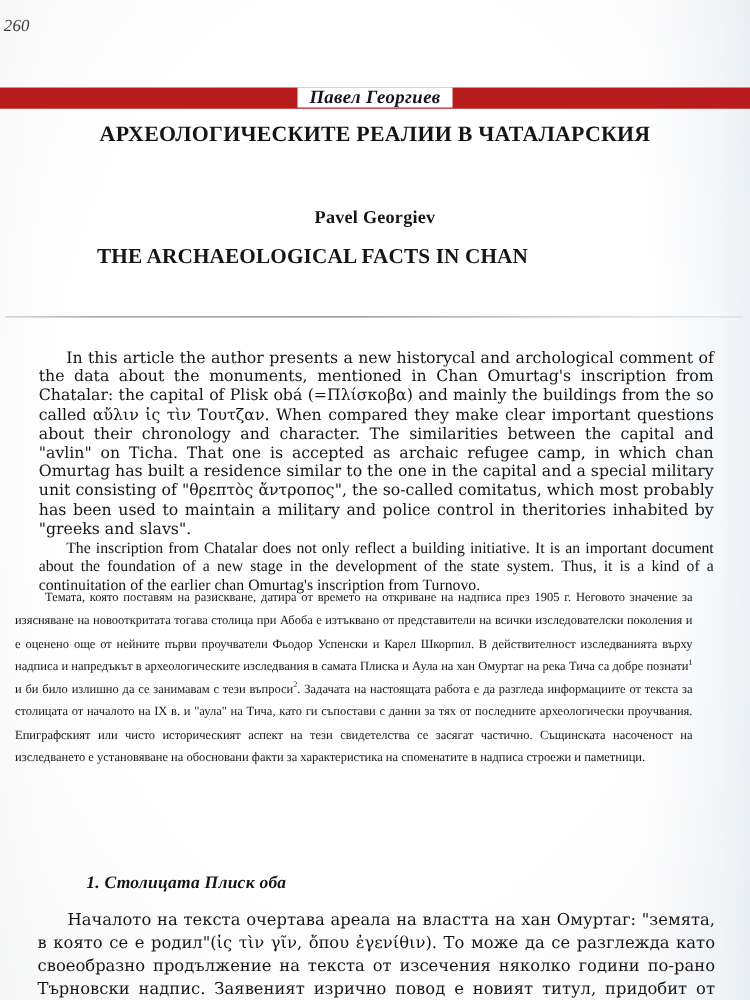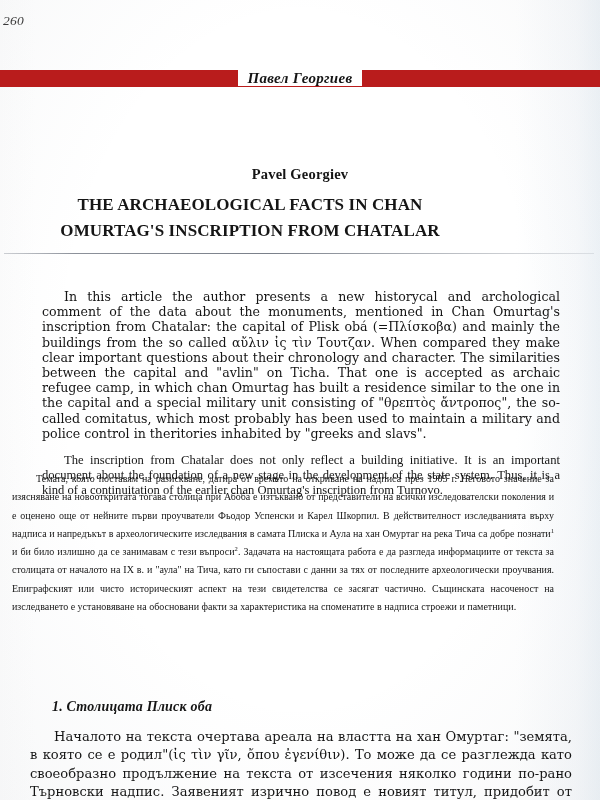--- a/index.html
+++ b/index.html
@@ -142,38 +142,38 @@
   .abstract {
     position: absolute;
     left: 30px;
     top: 277px;
     width: 542px;
     font-size: 12.6px;
     line-height: 15.2px;
     text-align: justify;
     text-justify: inter-word;
   }
-  .abstract p { margin: 12px; text-indent: 22px; }
+  .abstract p { margin: 1px; text-indent: 22px; }
 
   
   .body-bg {
     position: absolute;
     left: 12px;
     top: 470px;
     width: 542px;
     font-size: 10px;
     line-height: 18.3px;
     text-align: justify;
     text-justify: inter-word;
   }
   .body-bg p { margin: 0; text-indent: 24px; }
 
   .section-head {
     position: absolute;
-    left: 52px;
+    left: 69px;
     top: 699px;
     font-style: italic;
     font-weight: bold;
     font-size: 14px;
     letter-spacing: 0.2px;
     text-align: center;
   }
 
   .body-bg2 {
     position: absolute;
@@ -199,27 +199,27 @@
 
   <div class="folio">260</div>
 
   <div class="rule-author"></div>
 
   <div class="author-bg">
     <span>Павел Георгиев</span>
   </div>
 
   <div class="title-bg">
+    <div>АРХЕОЛОГИЧЕСКИТЕ РЕАЛИИ В ЧАТАЛАРСКИЯ</div>
   </div>
 
   <div class="author-en">Pavel Georgiev</div>
 
   <div class="title-en">
     <div>THE ARCHAEOLOGICAL FACTS IN CHAN</div>
-    <div>OMURTAG'S INSCRIPTION FROM CHATALAR</div>
   </div>
 
   <div class="rule-title"></div>
 
   <div class="abstract">
     <p class="gr">In this article the author presents a new historycal and archological comment of the data about the monuments, mentioned in Chan Omurtag's inscription from Chatalar: the capital of Plisk obá (=Πλίσκοβα) and mainly the buildings from the so called αὔλιν ἰς τὶν Τουτζαν. When compared they make clear important questions about their chronology and character. The similarities between the capital and "avlin" on Ticha. That one is accepted as archaic refugee camp, in which chan Omurtag has built a residence similar to the one in the capital and a special military unit consisting of "θρεπτὸς ἄντροπος", the so-called comitatus, which most probably has been used to maintain a military and police control in theritories inhabited by "greeks and slavs".</p>
     <p>The inscription from Chatalar does not only reflect a building initiative. It is an important document about the foundation of a new stage in the development of the state system. Thus, it is a kind of a continuitation of the earlier chan Omurtag's inscription from Turnovo.</p>
   </div>
 
   <div class="body-bg">

